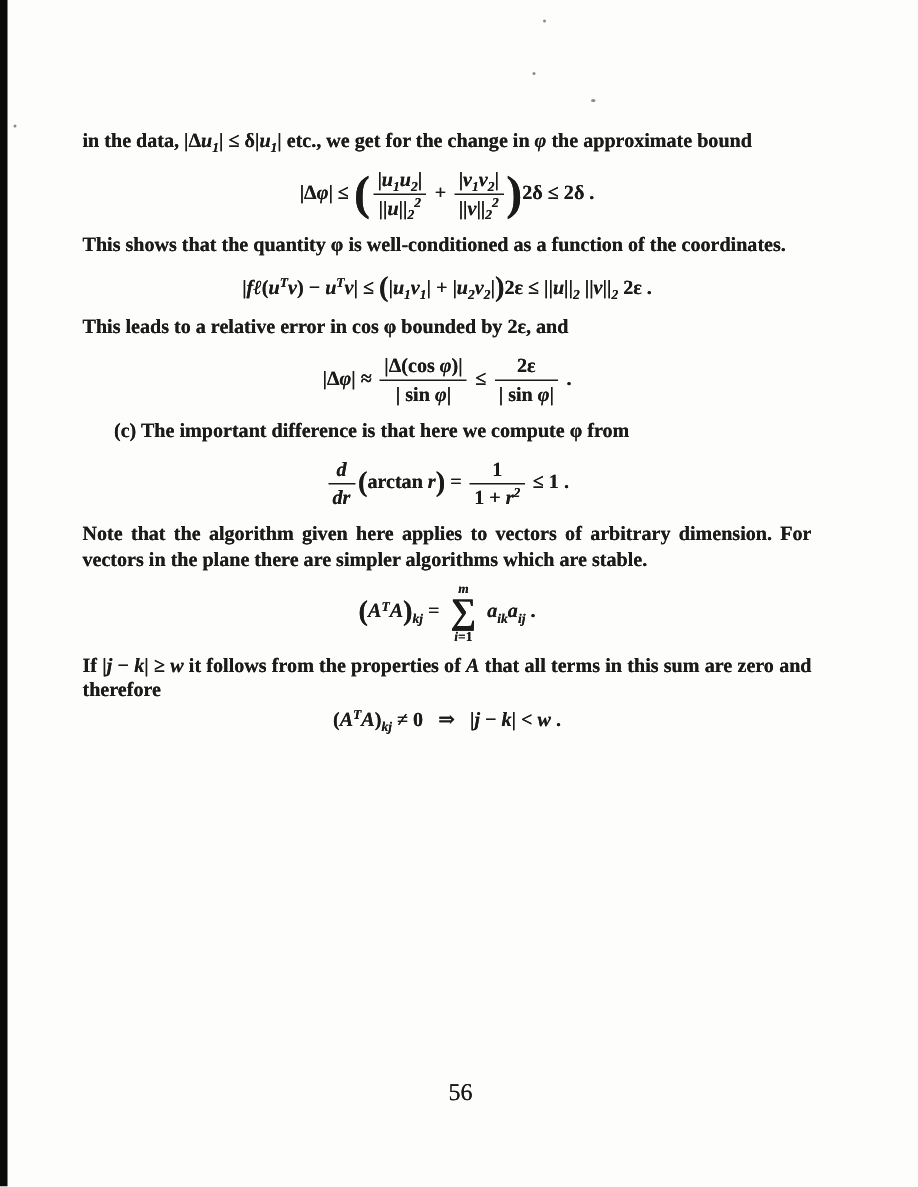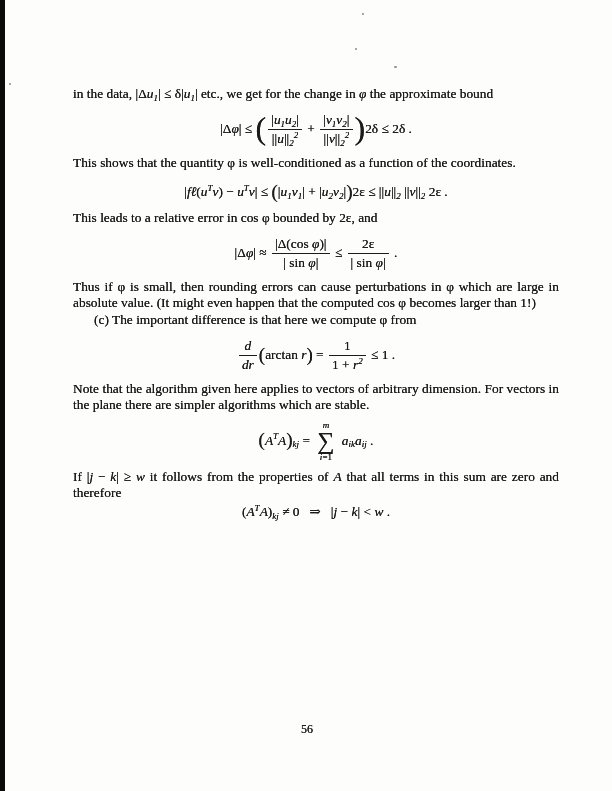--- a/index.html
+++ b/index.html
@@ -5,21 +5,21 @@
   html,body{margin:0;padding:0;}
   body{
     width:612px;height:791px;position:relative;overflow:hidden;
     background:#fdfdfc;color:#1b1b1b;
     font-family:"Liberation Serif","DejaVu Serif",serif;
     font-size:13.4px;line-height:16.3px;
     text-shadow:0 0 0.35px currentColor;
   }
   .scan-edge{position:absolute;left:0;top:0;width:5px;height:791px;background:#0b0b0b;}
   .speck{position:absolute;background:#8a8a8a;border-radius:50%;}
-  .content{position:absolute;left:73px;top:86px;width:486px;text-align:justify;}
+  .content{position:absolute;left:55px;top:86px;width:486px;text-align:justify;font-weight:bold;}
   p{margin:0;}
   p.ind{text-indent:21px;}
   p.item{text-indent:9px;margin-top:6px;}
   .formula{text-align:center;white-space:nowrap;}
   .f-lg{margin:11px 0 9px;}
   .f-line{margin:12px 0 10px;}
   .f-mid{margin:11px 0 11px;}
   .f-sum{margin:7px 0 7px;}
   .f-last{margin:3px 0 6px;}
   .it{font-style:italic;}
@@ -28,21 +28,21 @@
   sup{top:-5px;}
   .frac{display:inline-block;vertical-align:middle;text-align:center;margin:0 2px;line-height:normal;}
   .frac .num{display:block;padding:0 3px 2px;line-height:14px;}
   .frac .den{display:block;border-top:1.2px solid #1b1b1b;padding:2px 3px 0;line-height:14px;}
   .bigp{line-height:0;vertical-align:middle;position:relative;top:-2px;display:inline-block;}
   .bigp.s2{font-size:32px;}
   .bigp.s1{font-size:19px;top:-1px;}
   .sum{display:inline-block;vertical-align:middle;text-align:center;margin:0 4px;line-height:normal;}
   .sum .lim{display:block;font-size:9px;line-height:9px;}
   .sum .sig{display:block;font-size:24px;line-height:23px;font-style:normal;}
-  .pagenum{position:absolute;left:64px;top:721px;width:486px;text-align:center;font-size:12px;}
+  .pagenum{position:absolute;left:64px;top:721px;width:486px;text-align:center;font-size:16px;}
 </style>
 </head>
 <body>
 
 <div class="scan-edge"></div>
 <div class="speck" style="left:362px;top:13px;width:2px;height:2px;"></div>
 <div class="speck" style="left:355px;top:48px;width:2px;height:2px;"></div>
 <div class="speck" style="left:394px;top:66px;width:3px;height:2px;"></div>
 <div class="speck" style="left:9px;top:83px;width:2px;height:2px;"></div>
 
@@ -54,21 +54,20 @@
 
   <p>This shows that the quantity φ is well-conditioned as a function of the coordinates.</p>
 
 
   <div class="formula f-line"><span>|</span><span class="it">fℓ</span><span>(</span><span class="it">u</span><sup>T</sup><span class="it">v</span><span>) − </span><span class="it">u</span><sup>T</sup><span class="it">v</span><span>| ≤ </span><span class="bigp s1">(</span><span>|</span><span class="it">u</span><sub>1</sub><span class="it">v</span><sub>1</sub><span>| + |</span><span class="it">u</span><sub>2</sub><span class="it">v</span><sub>2</sub><span>|</span><span class="bigp s1">)</span><span>2ε ≤ ||</span><span class="it">u</span><span>||</span><sub>2</sub><span> ||</span><span class="it">v</span><span>||</span><sub>2</sub><span> 2ε .</span></div>
 
   <p>This leads to a relative error in cos φ bounded by 2ε, and</p>
 
   <div class="formula f-lg"><span>|Δ</span><span class="it">φ</span><span>| ≈ </span><span class="frac"><span class="num"><span>|Δ(cos </span><span class="it">φ</span><span>)|</span></span><span class="den"><span>| sin </span><span class="it">φ</span><span>|</span></span></span><span> ≤ </span><span class="frac"><span class="num"><span>2ε</span></span><span class="den"><span>| sin </span><span class="it">φ</span><span>|</span></span></span><span> .</span></div>
 
-  <p>Thus if φ is small, then rounding errors can cause perturbations in φ which are large in absolute value. (It might even happen that the computed cos φ becomes larger than 1!)</p>
 
   <p class="ind">(c) The important difference is that here we compute φ from</p>
 
 
 
   <div class="formula f-lg"><span class="frac"><span class="num"><span class="it">d</span></span><span class="den"><span class="it">dr</span></span></span><span class="bigp s1">(</span><span>arctan </span><span class="it">r</span><span class="bigp s1">)</span><span> = </span><span class="frac"><span class="num"><span>1</span></span><span class="den"><span>1 + </span><span class="it">r</span><sup>2</sup></span></span><span> ≤ 1 .</span></div>
 
   <p>Note that the algorithm given here applies to vectors of arbitrary dimension. For vectors in the plane there are simpler algorithms which are stable.</p>
 
 

